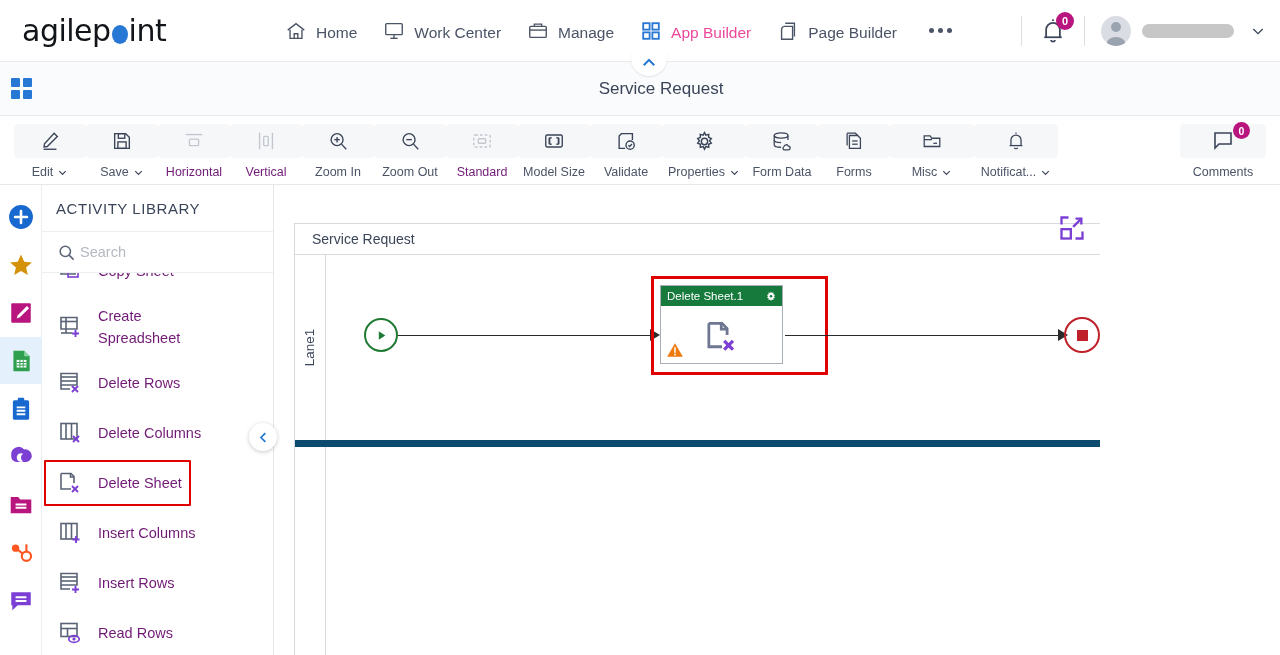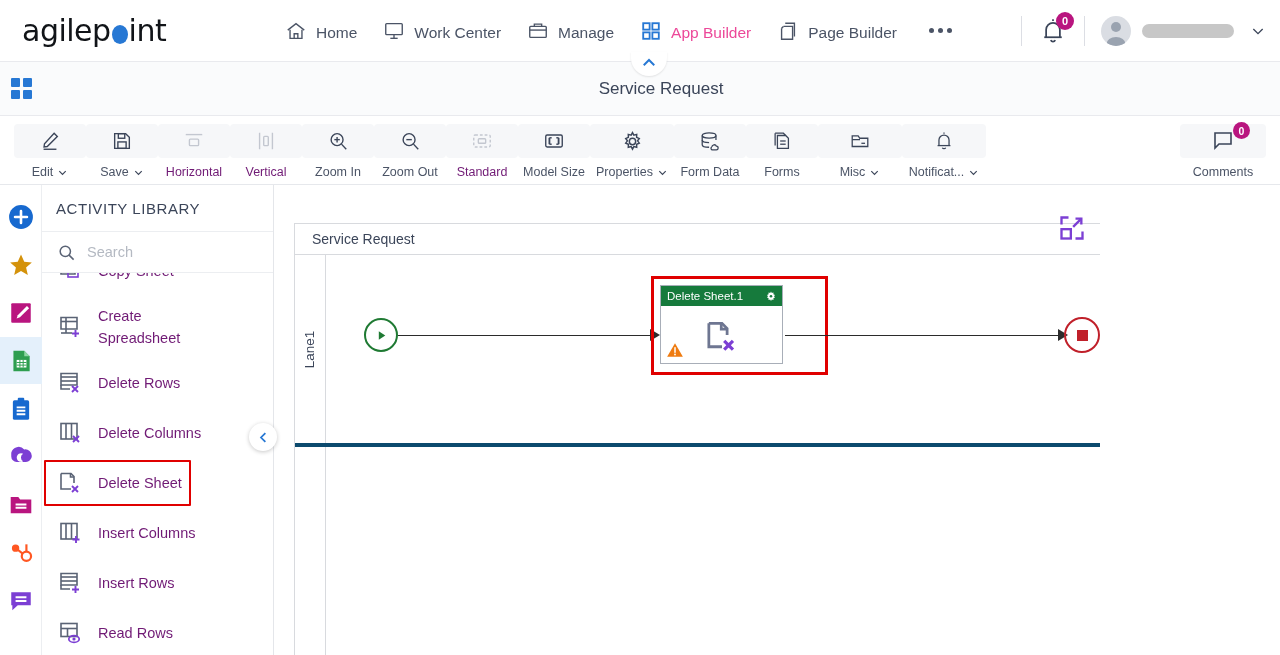--- a/index.html
+++ b/index.html
@@ -138,21 +138,21 @@
   .lib {
     position:absolute; top:185px; left:42px; width:232px; height:470px;
     background:#ffffff; border-right:1px solid #e4e6ea;
   }
   .lib-head {
     height:47px; display:flex; align-items:center; padding-left:14px;
     font-size:15px; letter-spacing:.55px; color:#3b4559;
     border-bottom:1px solid #eceef1;
   }
   .lib-search {
-    height:41px; display:flex; align-items:center; gap:11px; padding-left:15px;
+    height:41px; display:flex; align-items:center; gap:4px; padding-left:15px;
     border-bottom:1px solid #eceef1; background:#fff;
   }
   .lib-search input {
     border:0; outline:0; font-size:14.5px; color:#3b4559; width:150px;
     font-family:"Liberation Sans", sans-serif; background:transparent;
   }
   .lib-search input::placeholder { color:#b4b9c2; }
   .lib-list {
     position:absolute; top:88px; left:0; right:0; bottom:0; overflow:hidden;
   }
@@ -186,21 +186,21 @@
   }
   .pool {
     position:absolute; top:38px; left:20px; width:916px; height:500px;
     border:1px solid #d8dade; background:#fff;
   }
   .pool-title {
     height:31px; border-bottom:1px solid #d8dade; display:flex; align-items:center;
     padding-left:17px; font-size:14px; color:#3b4559;
   }
   .lane {
-    position:relative; border-bottom:4px solid #0c4a6e; display:flex;
+    position:relative; border-bottom:7px solid #0c4a6e; display:flex;
   }
   .lane1 { height:192px; }
   .lane2 { height:276px; }
   .lane-hdr {
     width:31px; border-right:1px solid #d8dade; display:flex;
     align-items:center; justify-content:center; flex:none;
   }
   .lane-hdr span {
     transform:rotate(-90deg); white-space:nowrap; font-size:13.5px; color:#3b4559;
   }
@@ -454,20 +454,32 @@
             <path d="M7 15.5 H9.5"></path>
             <path d="M14.5 8.5 H17"></path>
             <path d="M14.5 15.5 H17"></path>
           </svg>
       </div>
       <div class="lbl">
           <span>Model Size</span>
         </div>
     </div>
 
+    <div class="tool">
+      <div class="ibox">
+        <svg width="22" height="22" viewBox="0 0 24 24" fill="none" stroke="#3b4559" stroke-width="1.5">
+            <path d="M19 11 V4 H7 L4.5 6.5 V20 H11"></path>
+            <circle cx="16.5" cy="16.5" r="4.5"></circle>
+            <path d="M14.6 16.6 L16 18 L18.5 15.2"></path>
+          </svg>
+      </div>
+      <div class="lbl">
+          <span>Validate</span>
+        </div>
+    </div>
 
     <div class="tool wide">
       <div class="ibox">
         <svg width="23" height="23" viewBox="0 0 24 24" fill="none" stroke="#3b4559" stroke-width="1.5">
             <circle cx="12" cy="12" r="3.3"></circle>
             <path d="M12 2.6 L13.4 5.3 L16.4 4.6 L16.3 7.7 L19.1 8.9 L17.3 11.3 L19.1 13.7 L16.3 14.9 L16.4 18 L13.4 17.3 L12 20 L10.6 17.3 L7.6 18 L7.7 14.9 L4.9 13.7 L6.7 11.3 L4.9 8.9 L7.7 7.7 L7.6 4.6 L10.6 5.3 Z"></path>
           </svg>
       </div>
       <div class="lbl">
           <span>Properties</span>

